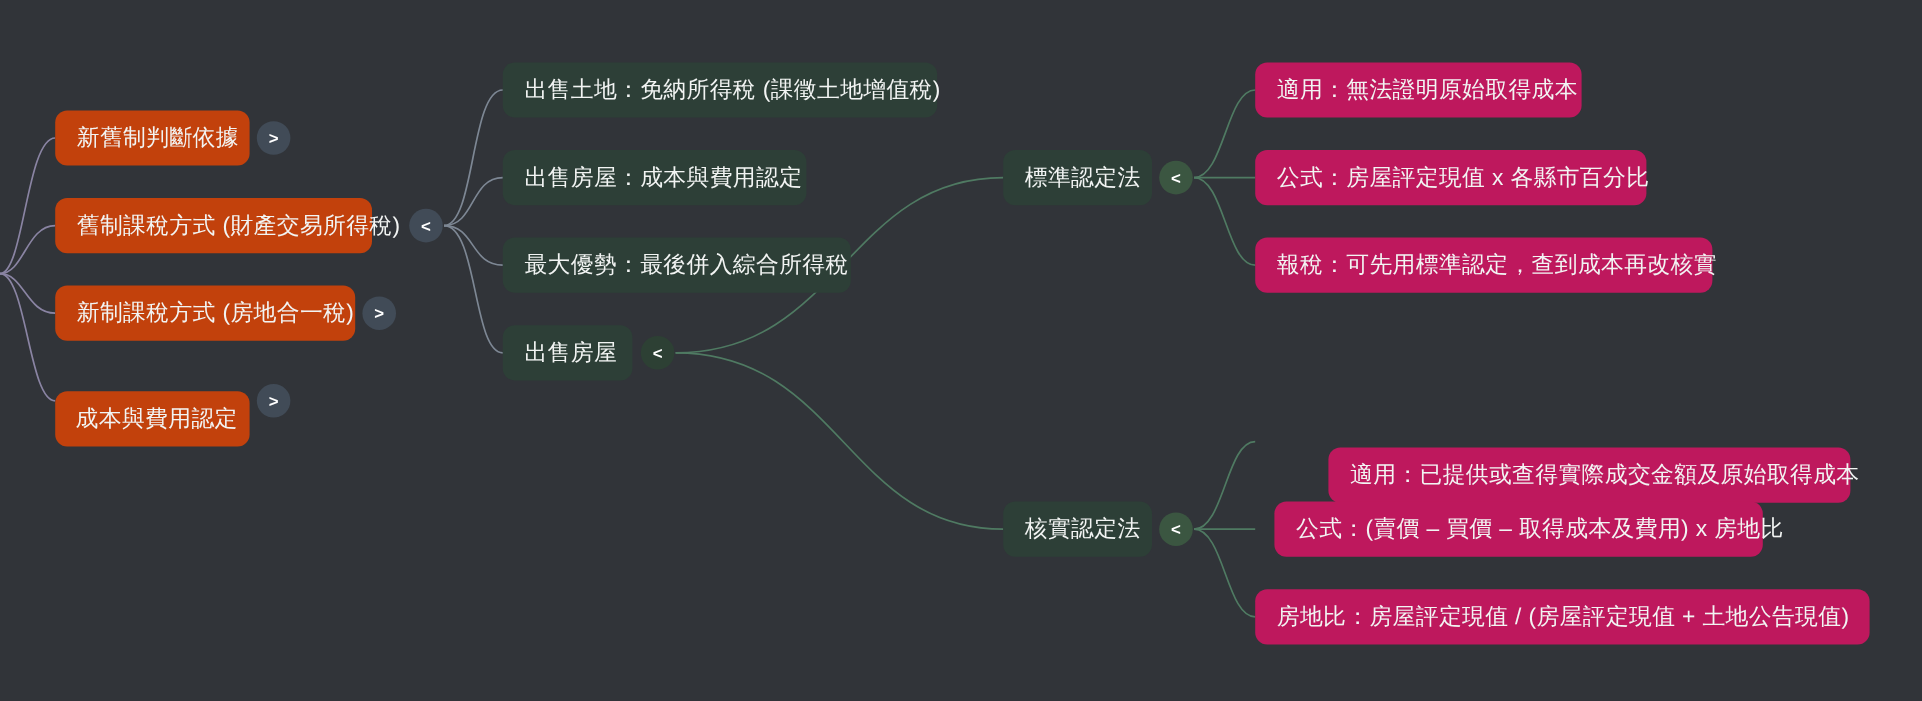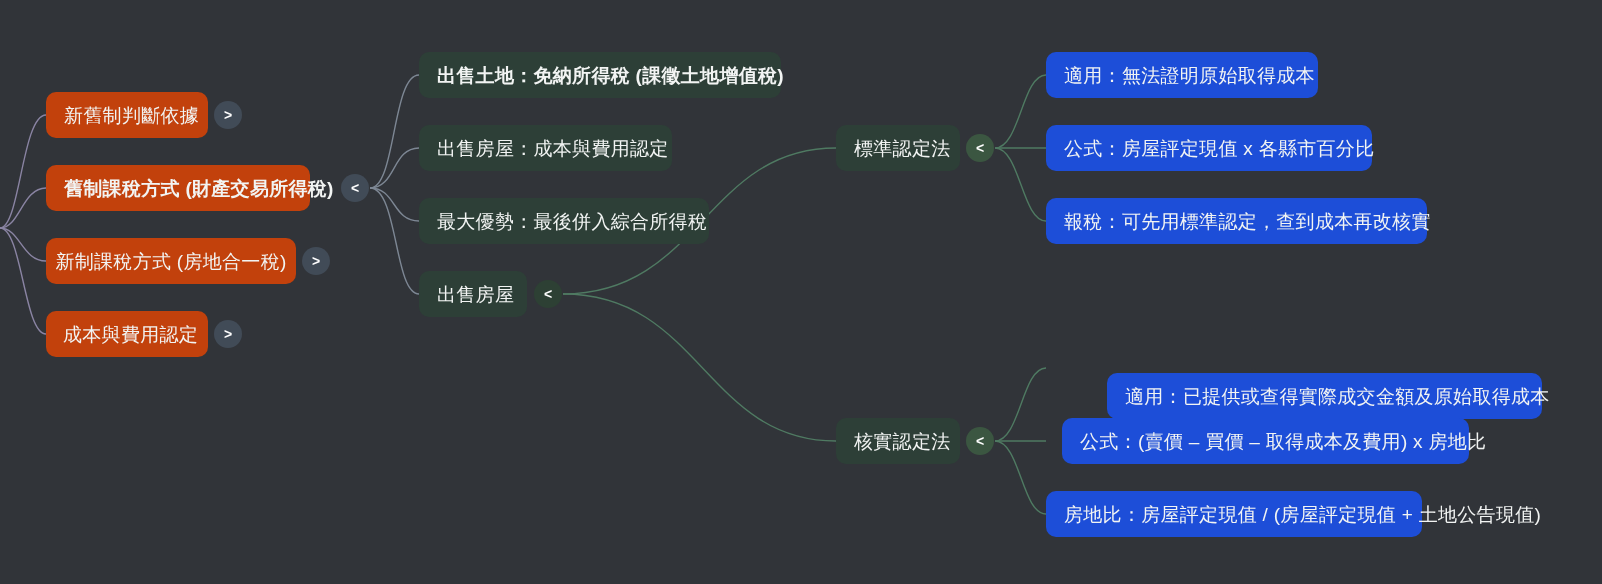--- a/index.html
+++ b/index.html
@@ -32,21 +32,21 @@
     color: #f2f4f3;
     font-size: 19px;
     letter-spacing: 0.3px;
     line-height: 1;
     padding: 0 18px;
     height: 46px;
     z-index: 3;
   }
   .node.lvl1 { background: #c2410c; }
   .node.lvl2 { background: #2d3f37; }
-  .node.lvl3 { background: #1d4ed8; }
+  .node.lvl3 { background: #be185d; }
 
   .toggle {
     position: absolute;
     width: 28px;
     height: 28px;
     border-radius: 50%;
     display: flex;
     align-items: center;
     justify-content: center;
     font-size: 14px;
@@ -83,33 +83,33 @@
       <path d="M 995,441 C 1020,441 1022,368 1046,368" fill="none" stroke="#4f7a62" stroke-width="1.4"></path>
       <path d="M 995,441 L 1046,441" fill="none" stroke="#4f7a62" stroke-width="1.4"></path>
       <path d="M 995,441 C 1020,441 1022,514 1046,514" fill="none" stroke="#4f7a62" stroke-width="1.4"></path>
     </svg>
 
   <div id="node-layer">
       <div class="node lvl1" style="left: 46px; top: 92px; width: 162px;">
         <span>新舊制判斷依據</span>
       </div>
       <div class="toggle t-slate" style="left: 214px; top: 101px;">&gt;</div>
-      <div class="node lvl1" style="left: 46px; top: 165px; width: 264px; font-weight: bold;">
+      <div class="node lvl1" style="left: 46px; top: 165px; width: 264px;">
         <span>舊制課稅方式 (財產交易所得稅)</span>
       </div>
       <div class="toggle t-slate" style="left: 341px; top: 174px;">&lt;</div>
-      <div class="node lvl1" style="left: 46px; top: 238px; width: 250px; justify-content: center;">
+      <div class="node lvl1" style="left: 46px; top: 238px; width: 250px;">
         <span>新制課稅方式 (房地合一稅)</span>
       </div>
       <div class="toggle t-slate" style="left: 302px; top: 247px;">&gt;</div>
-      <div class="node lvl1" style="left: 46px; top: 311px; width: 162px; padding-left: 17px;">
+      <div class="node lvl1" style="left: 46px; top: 326px; width: 162px; padding-left: 17px;">
         <span>成本與費用認定</span>
       </div>
       <div class="toggle t-slate" style="left: 214px; top: 320px;">&gt;</div>
-      <div class="node lvl2" style="left: 419px; top: 52px; width: 362px; font-weight: bold;">
+      <div class="node lvl2" style="left: 419px; top: 52px; width: 362px;">
         <span>出售土地：免納所得稅 (課徵土地增值稅)</span>
       </div>
       <div class="node lvl2" style="left: 419px; top: 125px; width: 253px;">
         <span>出售房屋：成本與費用認定</span>
       </div>
       <div class="node lvl2" style="left: 419px; top: 198px; width: 290px;">
         <span>最大優勢：最後併入綜合所得稅</span>
       </div>
       <div class="node lvl2" style="left: 419px; top: 271px; width: 108px;">
         <span>出售房屋</span>
@@ -131,18 +131,18 @@
       </div>
       <div class="node lvl3" style="left: 1046px; top: 198px; width: 381px; align-items: center;">
         <span>報稅：可先用標準認定，查到成本再改核實</span>
       </div>
       <div class="node lvl3" style="left: 1107px; top: 345px; width: 435px; margin-top: 28px;">
         <span>適用：已提供或查得實際成交金額及原始取得成本</span>
       </div>
       <div class="node lvl3" style="left: 1046px; top: 418px; width: 407px; margin-left: 16px;">
         <span>公式：(賣價 – 買價 – 取得成本及費用) x 房地比</span>
       </div>
-      <div class="node lvl3" style="left: 1046px; top: 491px; width: 376px;">
+      <div class="node lvl3" style="left: 1046px; top: 491px; width: 512px;">
         <span>房地比：房屋評定現值 / (房屋評定現值 + 土地公告現值)</span>
       </div>
     </div>
 
 </div>
 
 </body></html>

